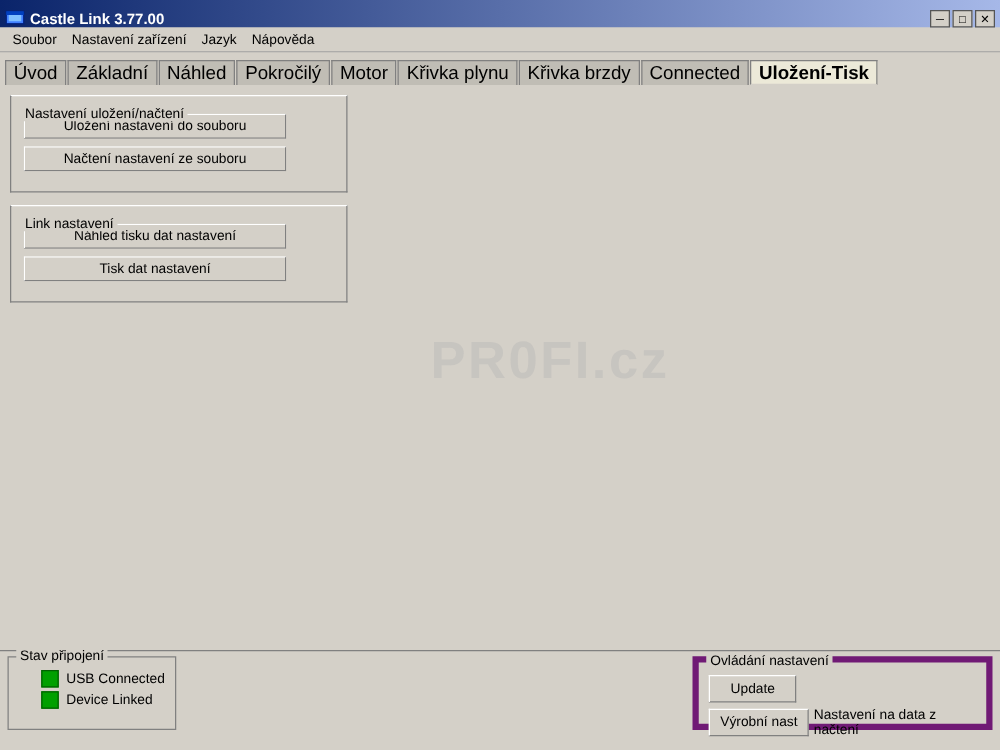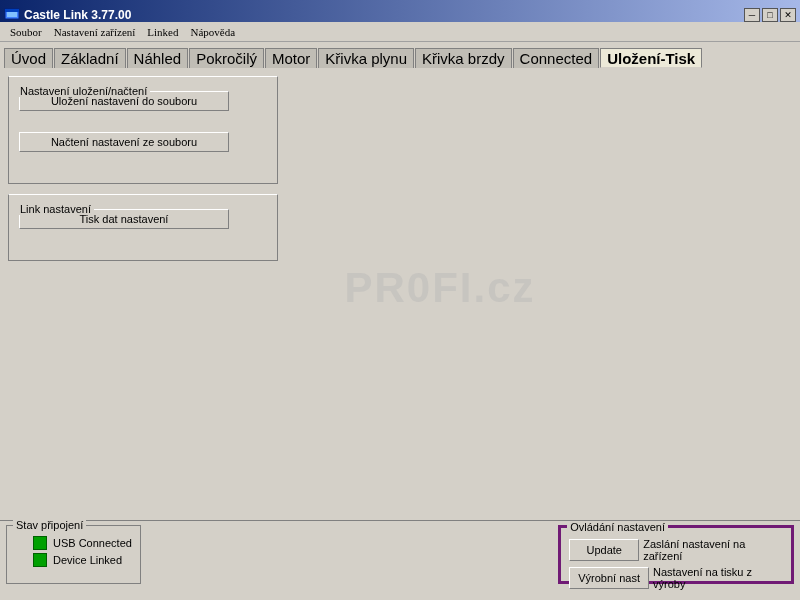--- a/index.html
+++ b/index.html
@@ -54,21 +54,20 @@
     }
 
     
     .menu-bar {
       background: #d4d0c8;
       height: 20px;
       display: flex;
       align-items: center;
       padding: 0 4px;
       border-bottom: 1px solid #a0a0a0;
-      font-family: Liberation Serif, serif;
     }
     .menu-item {
       padding: 2px 6px;
       cursor: pointer;
       font-size: 11px;
     }
 
     
     .tab-bar {
       background: #d4d0c8;
@@ -136,21 +135,21 @@
       border-color: #ffffff #808080 #808080 #ffffff;
       outline: 1px solid;
       outline-color: #d4d0c8;
       padding: 3px 8px;
       cursor: pointer;
       font-size: 11px;
       font-family: 'Tahoma', 'Arial', sans-serif;
       width: 210px;
       height: 20px;
       display: block;
-      margin-bottom: 21px;
+      margin-bottom: 6px;
       text-align: center;
     }
 
     
     .watermark {
       position: absolute;
       top: 50%;
       left: 55%;
       transform: translate(-50%, -50%);
       font-size: 42px;
@@ -202,21 +201,21 @@
       background: #00a000;
       display: inline-block;
       border: 1px solid #006000;
     }
     .status-text {
       font-size: 11px;
     }
 
     
     .control-group {
-      border: 3px solid #701a75;
+      border: 5px solid #701a75;
       padding: 10px 8px 6px 8px;
       position: relative;
       margin-left: auto;
       display: flex;
       flex-direction: column;
       gap: 4px;
     }
     .control-group-label {
       position: absolute;
       top: -7px;
@@ -262,21 +261,21 @@
   <div class="title-bar-buttons">
     <div class="title-btn">─</div>
     <div class="title-btn">□</div>
     <div class="title-btn">✕</div>
   </div>
 </div>
 
 <div class="menu-bar">
   <span class="menu-item">Soubor</span>
   <span class="menu-item">Nastavení zařízení</span>
-  <span class="menu-item">Linked</span>
+  <span class="menu-item">Jazyk</span>
   <span class="menu-item">Nápověda</span>
 </div>
 
 <div class="tab-bar">
   <div class="tab">Úvod</div>
   <div class="tab">Základní</div>
   <div class="tab">Náhled</div>
   <div class="tab">Pokročilý</div>
   <div class="tab">Motor</div>
   <div class="tab">Křivka plynu</div>
@@ -288,20 +287,21 @@
 <div class="main-content">
 
   <div class="group-box">
     <span class="group-box-label">Nastavení uložení/načtení</span>
     <button class="win-btn">Uložení nastavení do souboru</button>
     <button class="win-btn">Načtení nastavení ze souboru</button>
   </div>
 
   <div class="group-box">
     <span class="group-box-label">Link nastavení</span>
+    <button class="win-btn">Náhled tisku dat nastavení</button>
     <button class="win-btn">Tisk dat nastavení</button>
   </div>
 
   <div class="watermark">PR0FI.cz</div>
 </div>
 
 <div class="status-bar">
   <div class="status-group">
     <span class="status-group-label">Stav připojení</span>
     <div class="status-row">
@@ -311,20 +311,19 @@
     <div class="status-row">
       <span class="led"></span>
       <span class="status-text">Device Linked</span>
     </div>
   </div>
 
   <div class="control-group">
     <span class="control-group-label">Ovládání nastavení</span>
     <div class="control-row">
       <button class="ctrl-btn">Update</button>
-      <span class="ctrl-text">Zaslání nastavení na zařízení</span>
     </div>
     <div class="control-row">
       <button class="ctrl-btn">Výrobní nast</button>
-      <span class="ctrl-text">Nastavení na tisku z výroby</span>
+      <span class="ctrl-text">Nastavení na data z načtení</span>
     </div>
   </div>
 </div>
 
 </body></html>

